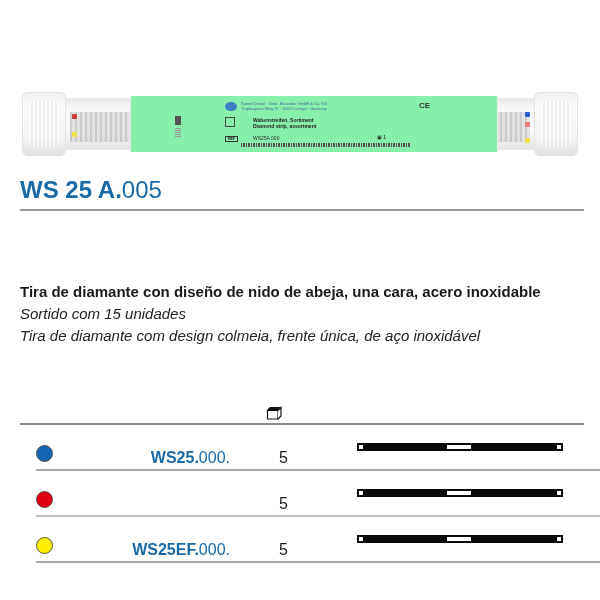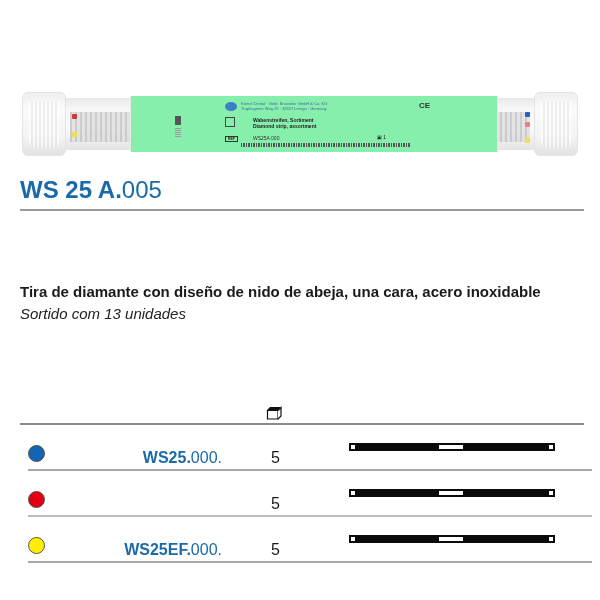--- a/index.html
+++ b/index.html
@@ -64,21 +64,21 @@
     .rule { position: absolute; left: 20px; width: 564px; height: 2px; background: #9a9a9a; }
 
     
     .desc { position: absolute; left: 20px; top: 281px; font-size: 15px; line-height: 22px; color: #1a1a1a; }
     .desc .b { font-weight: bold; }
     .desc .i { font-style: italic; color: #222; }
     .desc div { white-space: nowrap; }
 
     
     .box-icon { position: absolute; left: 266px; top: 404px; width: 16px; height: 16px; }
-    .row { position: absolute; left: 28px; width: 564px; height: 60px; }
+    .row { position: absolute; left: 36px; width: 564px; height: 60px; }
     .dot { position: absolute; left: 0; width: 17px; height: 17px; border-radius: 50%; border: 1px solid #555; }
     .code {
       position: absolute; right: 370px; font-size: 16px; color: #1a6aa8; white-space: nowrap; text-align: right;
     }
     .code .strong { font-weight: bold; }
     .qty { position: absolute; left: 243px; font-size: 16px; color: #1a1a1a; }
     .strip-bar {
       position: absolute; left: 321px; width: 206px; height: 8px; background: #0a0a0a;
     }
     .strip-bar .end { position: absolute; top: 2px; width: 4px; height: 4px; background: #fff; }
@@ -122,21 +122,22 @@
   <div class="cap right"></div>
 </div>
 
 <div class="title">
   <span class="strong">WS 25 A.</span><span>005</span>
 </div>
 <div class="rule" style="top:209px;"></div>
 
 <div class="desc">
   <div class="b">Tira de diamante con diseño de nido de abeja, una cara, acero inoxidable</div>
-  <div class="i">Sortido com 13 unidades</div>
+  <div class="i">Sortido com 15 unidades</div>
+  <div class="i">Tira de diamante com design colmeia, frente única, de aço inoxidável</div>
 </div>
 
 <svg class="box-icon" viewBox="0 0 16 16">
   <path d="M1 6 L4 3 H15 L12 6 Z" fill="#111"></path>
   <path d="M1.5 6.5 H12 V15 H1.5 Z" fill="#fff" stroke="#111" stroke-width="1.2"></path>
   <path d="M12 6.5 L15 3.5 V12 L12 15" fill="#fff" stroke="#111" stroke-width="1.2"></path>
 </svg>
 <div class="rule" style="top:423px;height:2px;background:#8a8a8a;"></div>
 
 <div class="row" style="top:425px;">

